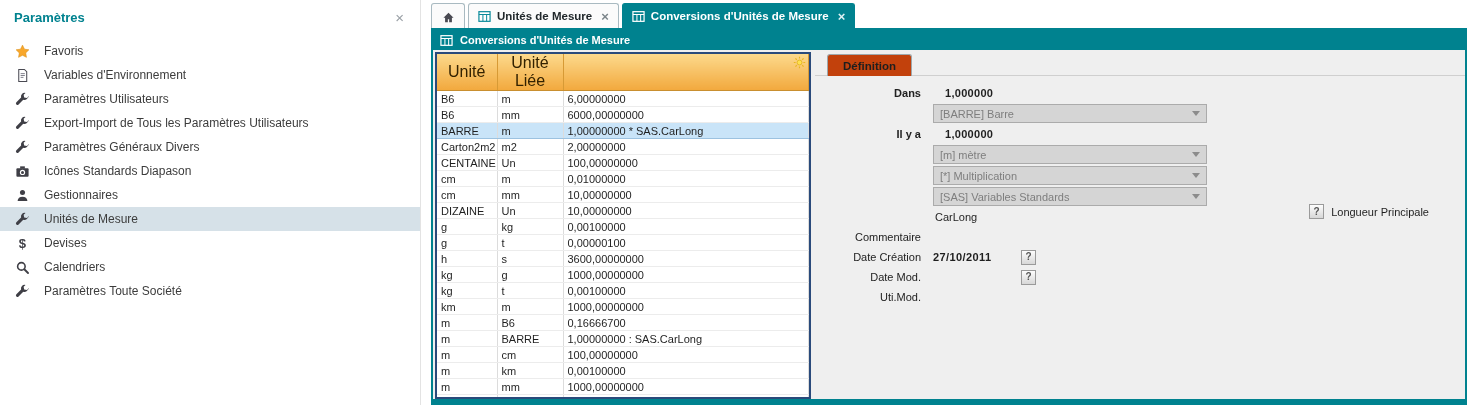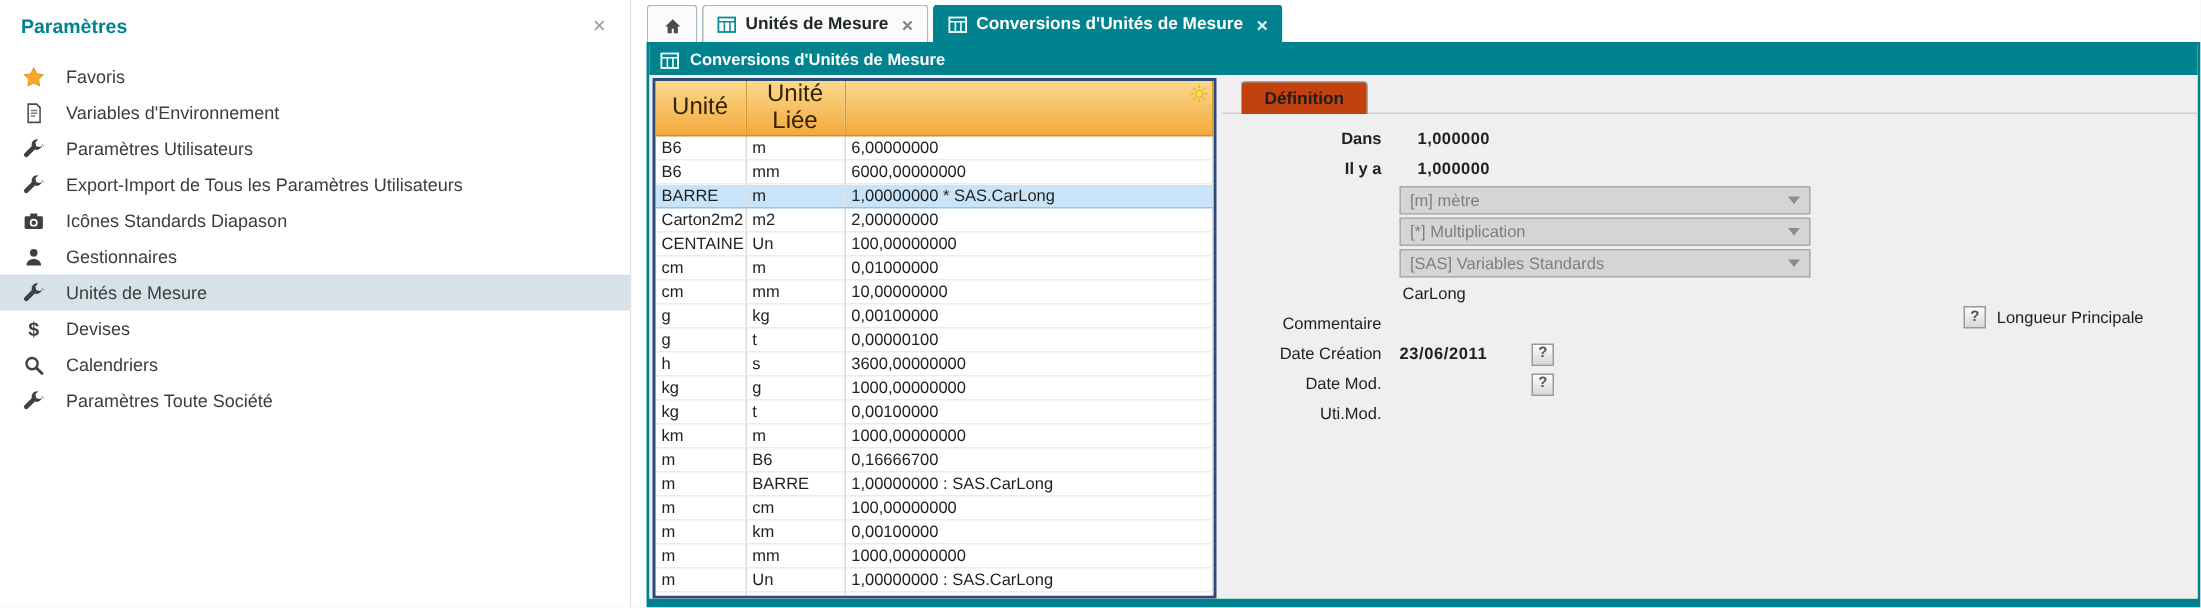--- a/index.html
+++ b/index.html
@@ -96,20 +96,28 @@
           </span>
           <span>Paramètres Utilisateurs</span>
         </li>
         <li class="sidebar-item">
           <span class="icon16">
             <svg viewBox="0 0 16 16" width="15" height="15">
               <path d="M14 4.5a3.9 3.9 0 0 1-5.2 3.7l-5 5a1.6 1.6 0 0 1-2.3-2.3l5-5A3.9 3.9 0 0 1 11.2 1l-2 2 .6 2.8 2.8.6 2-2c.25.64.4 1.35.4 2.1z" fill="#3f3f46"></path>
             </svg>
           </span>
           <span>Export-Import de Tous les Paramètres Utilisateurs</span>
+        </li>
+        <li class="sidebar-item">
+          <span class="icon16">
+            <svg viewBox="0 0 16 16" width="15" height="15">
+              <path d="M14 4.5a3.9 3.9 0 0 1-5.2 3.7l-5 5a1.6 1.6 0 0 1-2.3-2.3l5-5A3.9 3.9 0 0 1 11.2 1l-2 2 .6 2.8 2.8.6 2-2c.25.64.4 1.35.4 2.1z" fill="#3f3f46"></path>
+            </svg>
+          </span>
+          <span>Paramètres Généraux Divers</span>
         </li>
         <li class="sidebar-item">
           <span class="icon16">
             <svg viewBox="0 0 16 16" width="15" height="15">
               <rect x="1.5" y="4.5" width="13" height="9" rx="1" fill="#3f3f46"></rect>
               <rect x="5.5" y="2.5" width="5" height="2.5" fill="#3f3f46"></rect>
               <circle cx="8" cy="9" r="2.8" fill="#fff"></circle>
               <circle cx="8" cy="9" r="1.6" fill="#3f3f46"></circle>
             </svg>
           </span>
@@ -260,20 +268,25 @@
                   <td>cm</td>
                   <td>m</td>
                   <td>0,01000000</td>
                 </tr>
                 <tr>
                   <td>cm</td>
                   <td>mm</td>
                   <td>10,00000000</td>
                 </tr>
                 <tr>
+                  <td>DIZAINE</td>
+                  <td>Un</td>
+                  <td>10,00000000</td>
+                </tr>
+                <tr>
                   <td>g</td>
                   <td>kg</td>
                   <td>0,00100000</td>
                 </tr>
                 <tr>
                   <td>g</td>
                   <td>t</td>
                   <td>0,00000100</td>
                 </tr>
                 <tr>
@@ -342,20 +355,27 @@
             </div>
           </div>
 
           <div class="def-body">
 
             <div class="def-row">
               <span class="def-label bold">Dans</span>
               <span class="def-field value-num">1,000000</span>
             </div>
 
+            <div class="def-row">
+              <span class="def-label"></span>
+              <div class="def-field combo">
+                <span>[BARRE] Barre</span>
+                <span class="chev"></span>
+              </div>
+            </div>
 
             <div class="def-row">
               <span class="def-label bold">Il y a</span>
               <span class="def-field value-num">1,000000</span>
             </div>
 
             <div class="def-row">
               <span class="def-label"></span>
               <div class="def-field combo">
                 <span>[m] mètre</span>
@@ -384,21 +404,21 @@
               <span class="def-field static-val">CarLong</span>
             </div>
 
             <div class="def-row">
               <span class="def-label">Commentaire</span>
             </div>
 
             <div class="def-row">
               <span class="def-label">Date Création</span>
               <span class="def-field">
-                <span class="date-slot">23/06/2011</span>
+                <span class="date-slot">27/10/2011</span>
                 <button class="help-btn">?</button>
               </span>
             </div>
 
 
             <div class="def-row">
               <span class="def-label">Date Mod.</span>
               <span class="def-field">
                 <span class="date-slot"></span>
                 <button class="help-btn">?</button>

